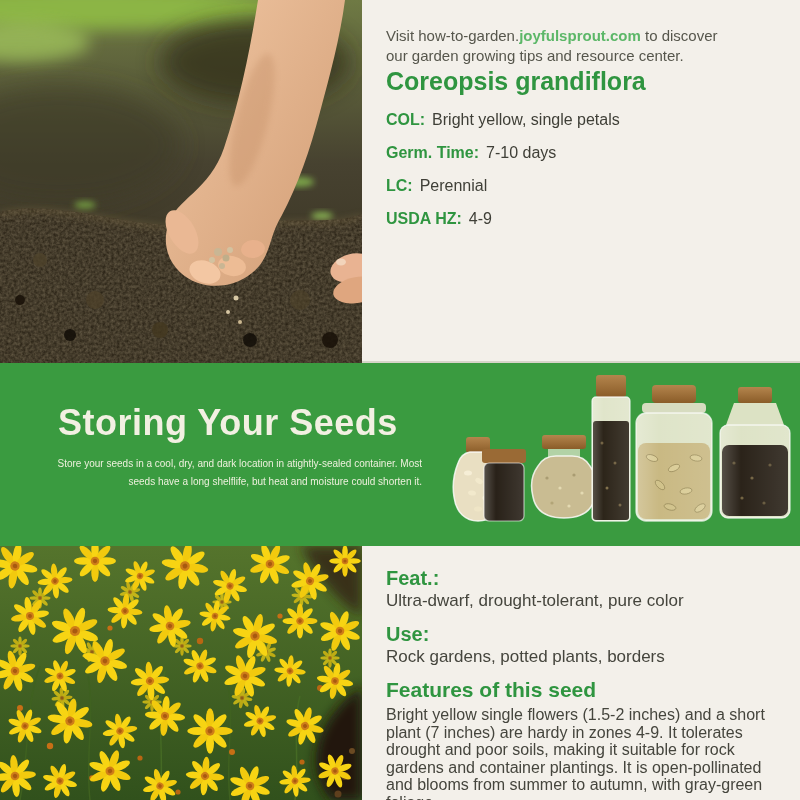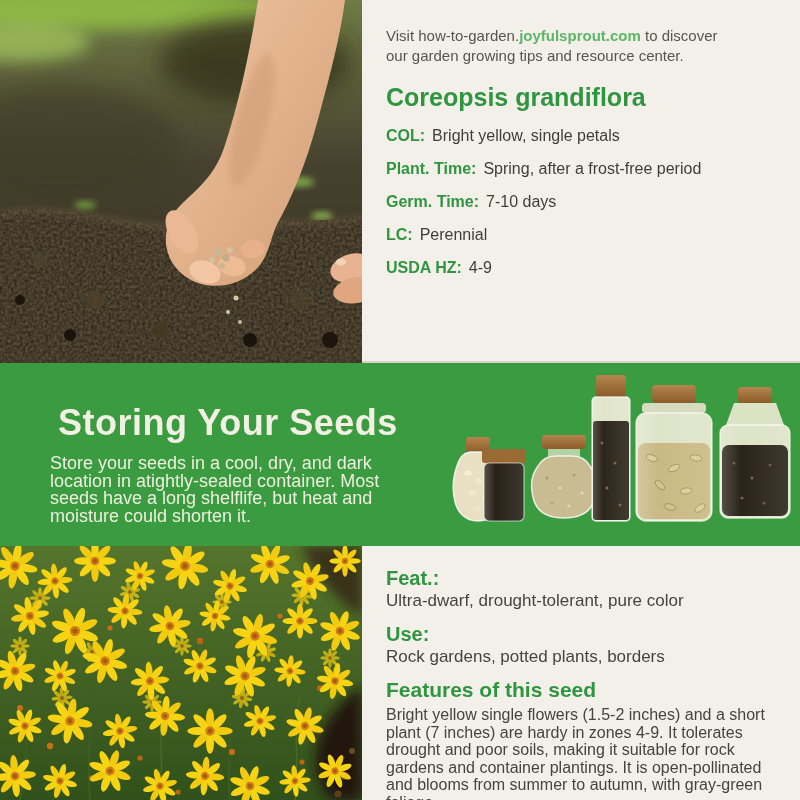--- a/index.html
+++ b/index.html
@@ -9,30 +9,30 @@
 
   
   .photo-top{left:0;top:0;width:362px;height:363px;}
   .photo-top svg{display:block;width:100%;height:100%;}
 
   
   .panel-top{left:362px;top:0;width:438px;height:363px;background:#f3f0ea;
              box-sizing:border-box;padding:26px 4px 0 24px;border-bottom:2px solid #d6d4c8;}
   .intro{margin:0;max-width:348px;font-size:15px;line-height:20px;color:#56564c;}
   .intro .link{color:#5cb768;font-weight:700;}
-  .title{margin:16px 0 0;font-size:25px;line-height:30px;font-weight:700;color:#2f9540;}
+  .title{margin:0 0 0;font-size:25px;line-height:30px;font-weight:700;color:#2f9540;}
   .specs{margin-top:12px;}
   .spec{font-size:16px;line-height:24px;margin-bottom:9px;white-space:nowrap;color:#3f3f37;}
   .spec .k{color:#2f9540;font-weight:700;margin-right:7px;}
 
   
   .band{left:0;top:363px;width:800px;height:183px;background:#3a9b40;}
   .band-text{position:absolute;left:50px;top:32px;}
   .band-title{margin:8px;font-size:36px;line-height:40px;font-weight:700;color:#f2f0e2;letter-spacing:.5px;}
-  .band-body{margin:12px 0 0;width:372px;font-size:18px;line-height:17.5px;color:#edf0dc;}
+  .band-body{margin:12px 0 0;width:372px;font-size:10px;line-height:17.5px;color:#edf0dc;text-align:right;}
   .jars{position:absolute;left:452px;top:10px;width:345px;height:152px;}
   .jars svg{display:block;width:100%;height:100%;}
 
   
   .photo-bottom{left:0;top:546px;width:362px;height:254px;}
   .photo-bottom svg{display:block;width:100%;height:100%;}
 
   
   .panel-bottom{left:362px;top:546px;width:438px;height:254px;background:#f3f0ea;
                 box-sizing:border-box;padding:20px 17px 0 24px;}
@@ -116,21 +116,20 @@
       <ellipse cx="357" cy="290" rx="24" ry="13" fill="#dfa67f" transform="rotate(-10 357 290)"></ellipse>
       <ellipse cx="341" cy="262" rx="5" ry="3.5" fill="#f2d4bb"></ellipse>
     </svg>
   </section>
 
   <section class="panel-top">
     <p class="intro"><span>Visit how-to-garden.</span><span class="link">joyfulsprout.com</span><span> to discover our garden growing tips and resource center.</span></p>
     <h1 class="title">Coreopsis grandiflora</h1>
     <div class="specs">
       <div class="spec"><span class="k">COL:</span><span class="v">Bright yellow, single petals</span></div>
-      <div class="spec"><span class="k">Plant. Time:</span><span class="v">Spring, after a frost-free period</span></div>
       <div class="spec"><span class="k">Germ. Time:</span><span class="v">7-10 days</span></div>
       <div class="spec"><span class="k">LC:</span><span class="v">Perennial</span></div>
       <div class="spec"><span class="k">USDA HZ:</span><span class="v">4-9</span></div>
     </div>
   </section>
 
   <section class="band">
     <div class="band-text">
       <h2 class="band-title">Storing Your Seeds</h2>
       <p class="band-body">Store your seeds in a cool, dry, and dark location in atightly-sealed container. Most seeds have a long shelflife, but heat and moisture could shorten it.</p>

